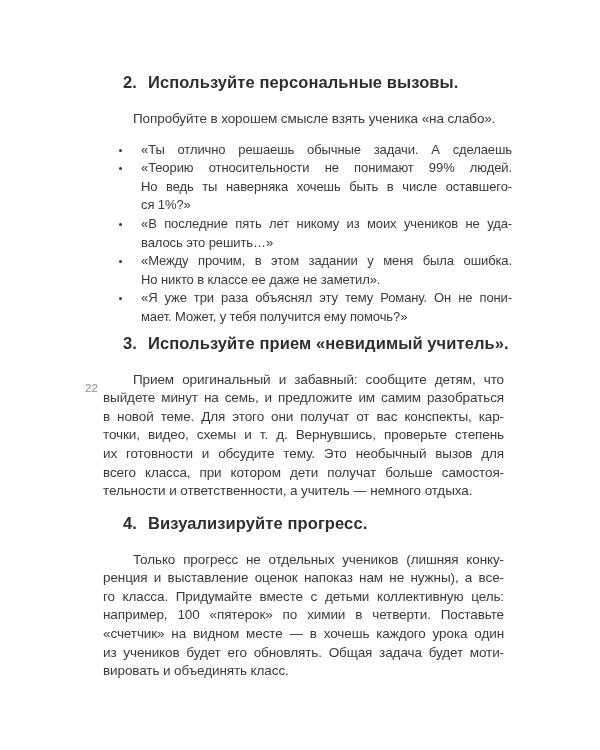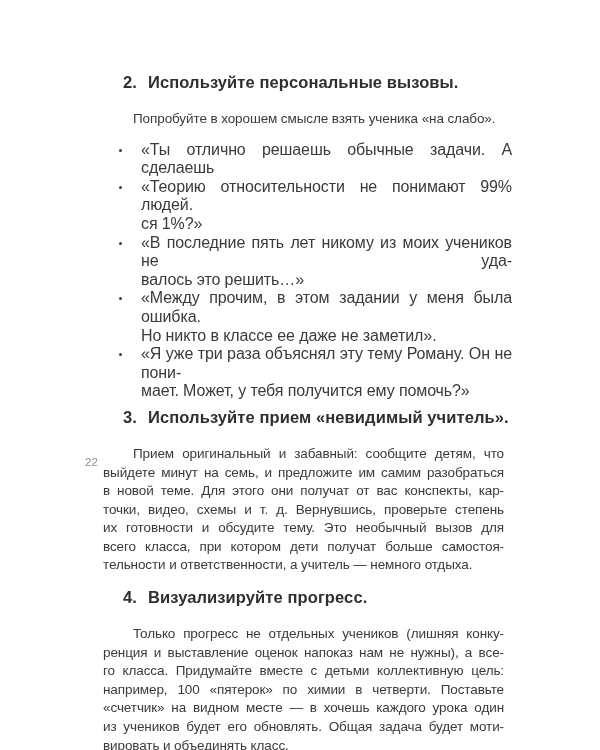--- a/index.html
+++ b/index.html
@@ -28,21 +28,21 @@
     font-weight: normal; font-size: 11.5px; line-height: 14px;
     color: #8f8f8f; letter-spacing: 0; margin-top: 44px;
   }
 
   .para { font-size: 13.5px; line-height: 18.6px; letter-spacing: -0.1px; margin: 0 8px 12px 0; }
   .pline { text-align: justify; text-align-last: justify; }
   .pline.first { text-indent: 30px; }
   .pline.last { text-align-last: left; }
 
   .bullets { margin: 0 0 6px 0; }
-  .bullet { position: relative; padding-left: 38px; font-size: 16px; line-height: 18.6px; letter-spacing: -0.1px; }
+  .bullet { position: relative; padding-left: 38px; font-size: 13px; line-height: 18.6px; letter-spacing: -0.1px; }
   .dot {
     position: absolute; left: 16px; top: 8px;
     width: 3px; height: 3px; border-radius: 50%;
     background: #3a3a3a;
   }
 </style>
 </head>
 <body>
 
 <div class="page">
@@ -55,20 +55,21 @@
         <div class="bullet">
           <span class="dot"></span>
           <div class="btext">
             <div class="pline">«Ты отлично решаешь обычные задачи. А сделаешь</div>
           </div>
         </div>
         <div class="bullet">
           <span class="dot"></span>
           <div class="btext">
             <div class="pline">«Теорию относительности не понимают 99% людей.</div>
+            <div class="pline">Но ведь ты наверняка хочешь быть в числе оставшего-</div>
             <div class="pline last">ся 1%?»</div>
           </div>
         </div>
         <div class="bullet">
           <span class="dot"></span>
           <div class="btext">
             <div class="pline">«В последние пять лет никому из моих учеников не уда-</div>
             <div class="pline last">валось это решить…»</div>
           </div>
         </div>

